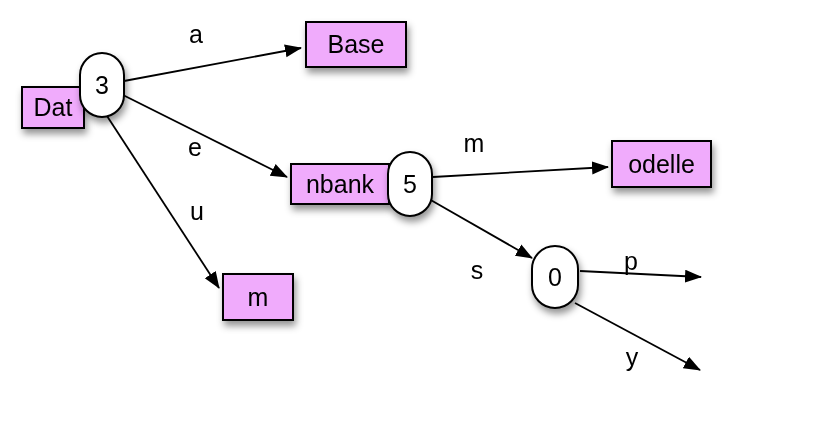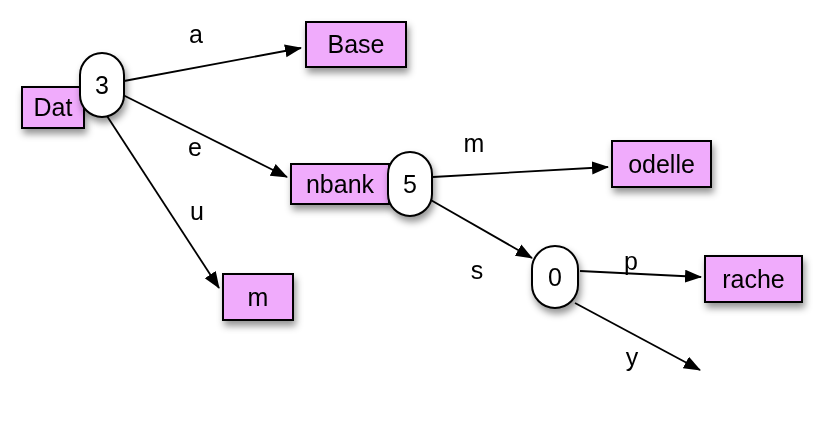--- a/index.html
+++ b/index.html
@@ -120,23 +120,20 @@
   </div>
 
   <div class="box n-odelle">
     <span>odelle</span>
   </div>
 
   <div class="oval n-zero">
     <span>0</span>
   </div>
 
-  <div class="box n-rache">
-    <span>rache</span>
-  </div>
 
 
   <div class="edge-label l-a">a</div>
   <div class="edge-label l-e">e</div>
   <div class="edge-label l-u">u</div>
   <div class="edge-label l-m">m</div>
   <div class="edge-label l-s">s</div>
   <div class="edge-label l-p">p</div>
   <div class="edge-label l-y">y</div>
 

